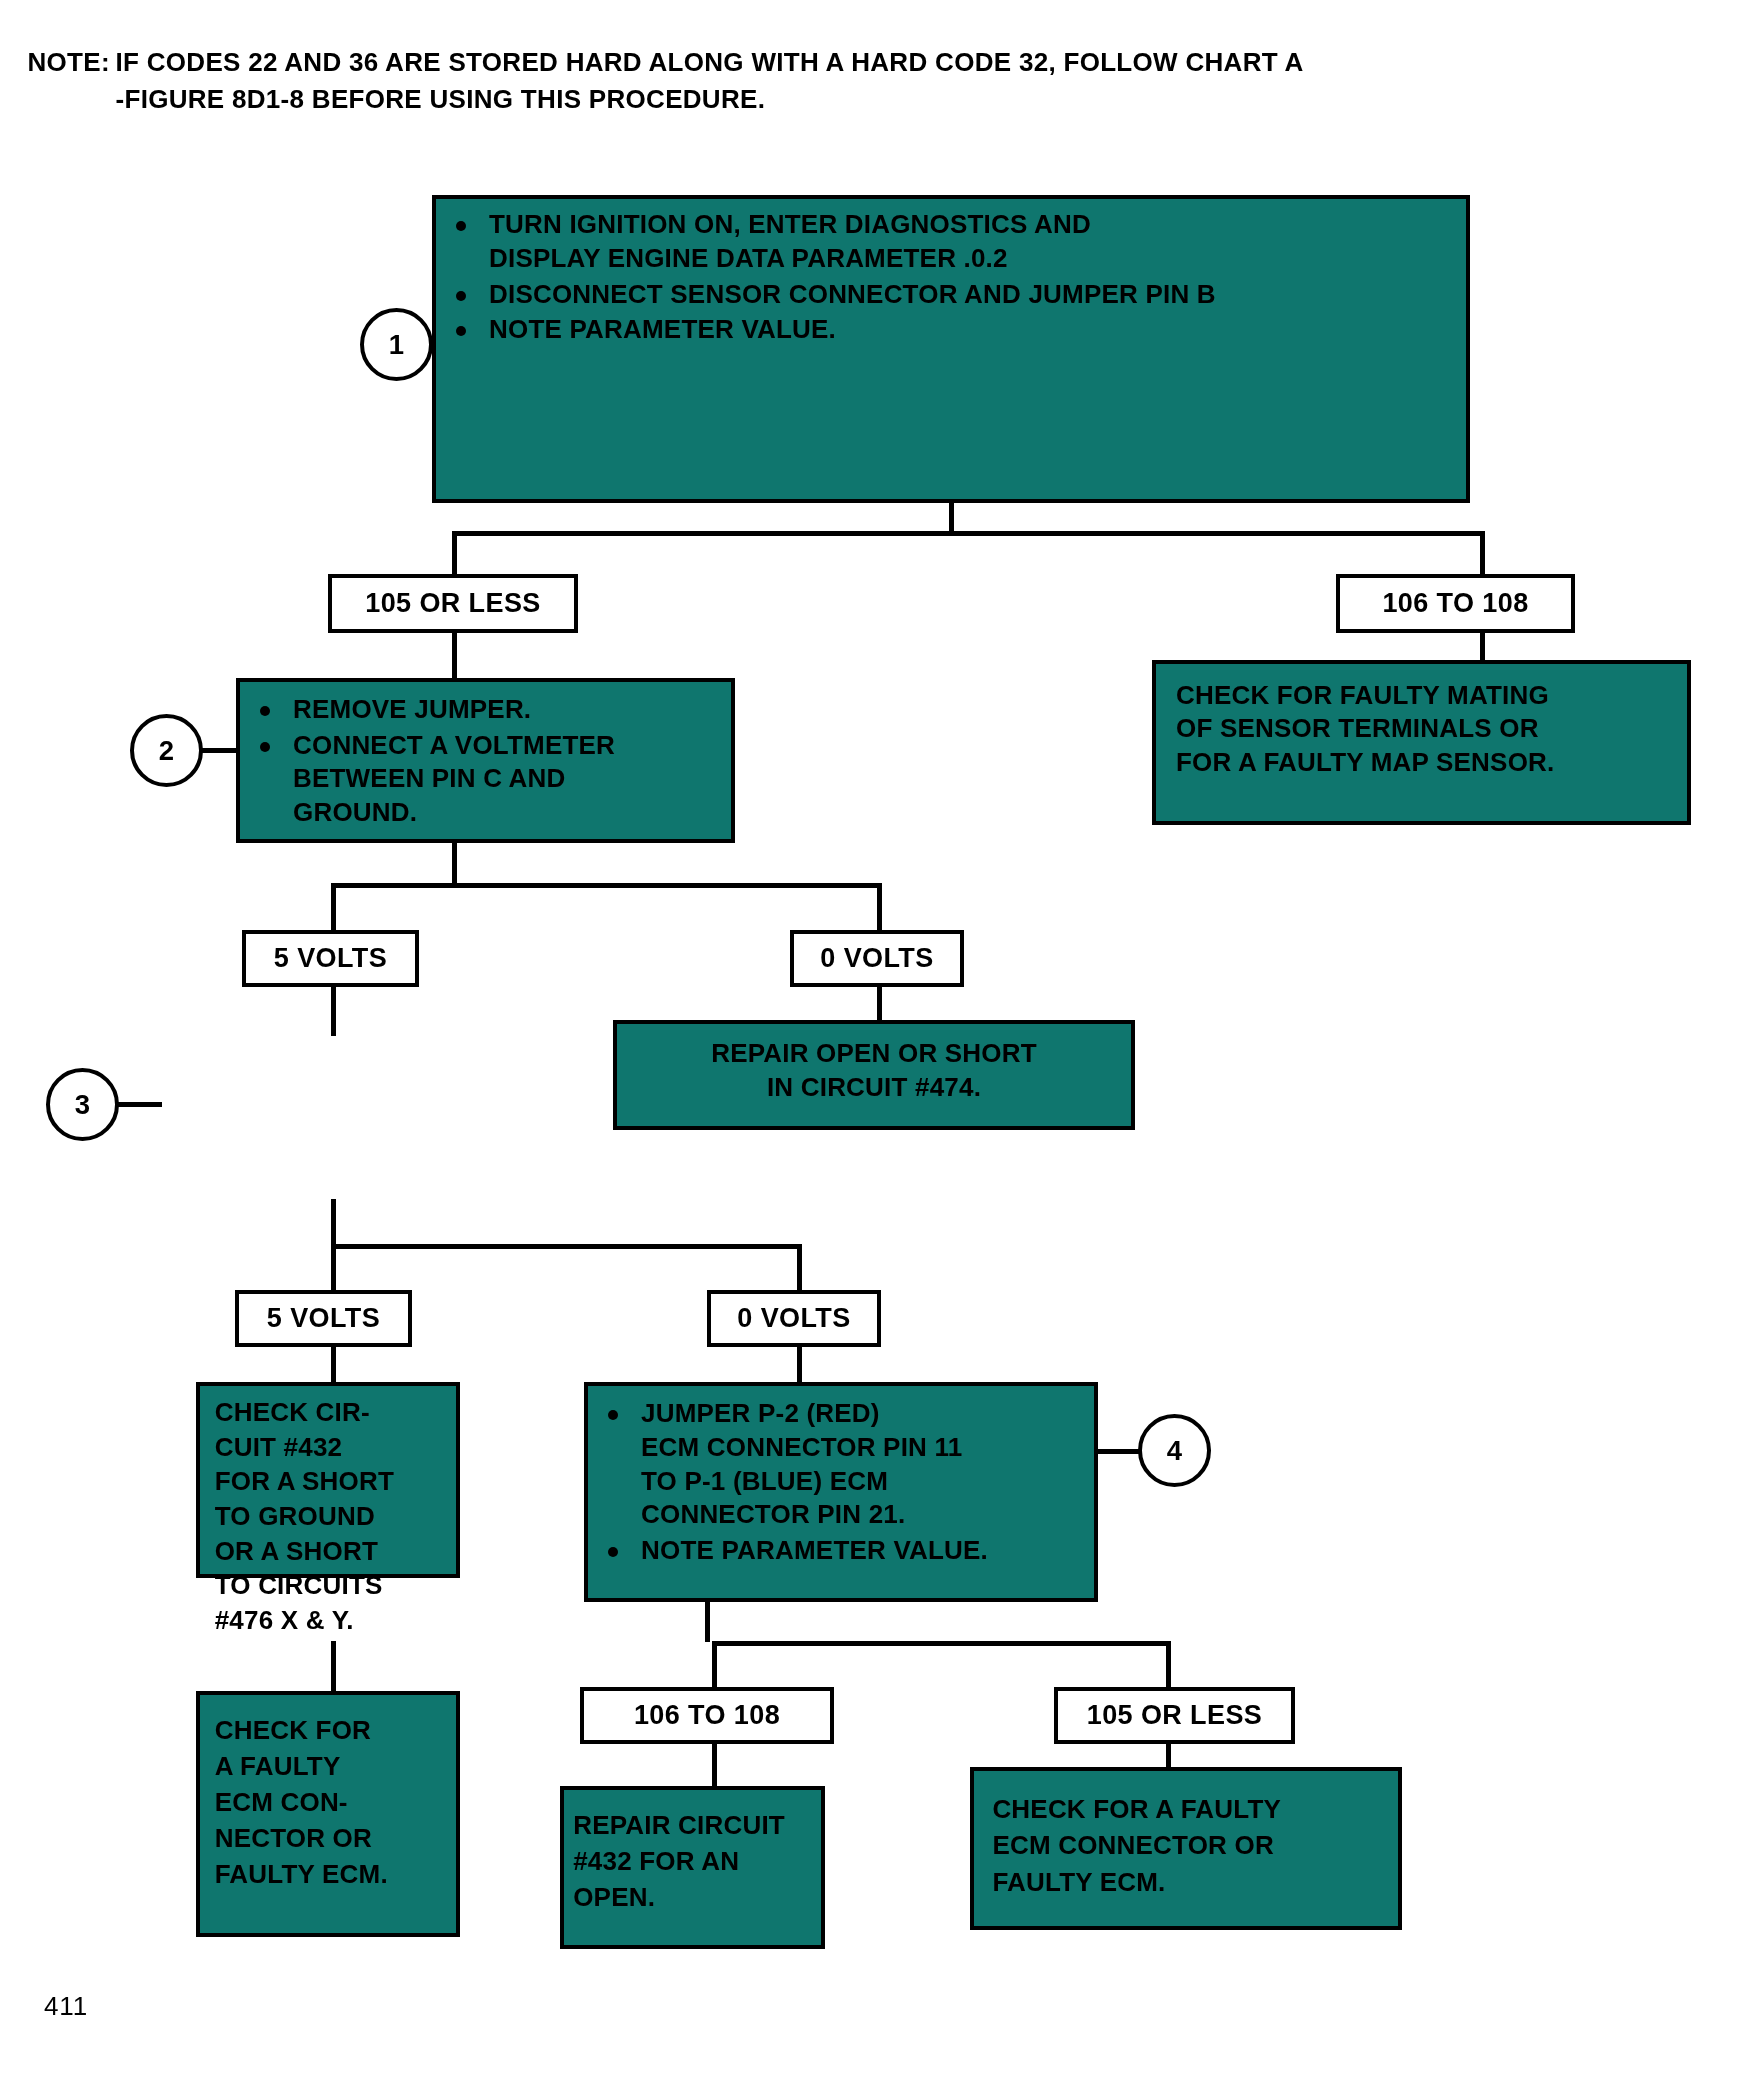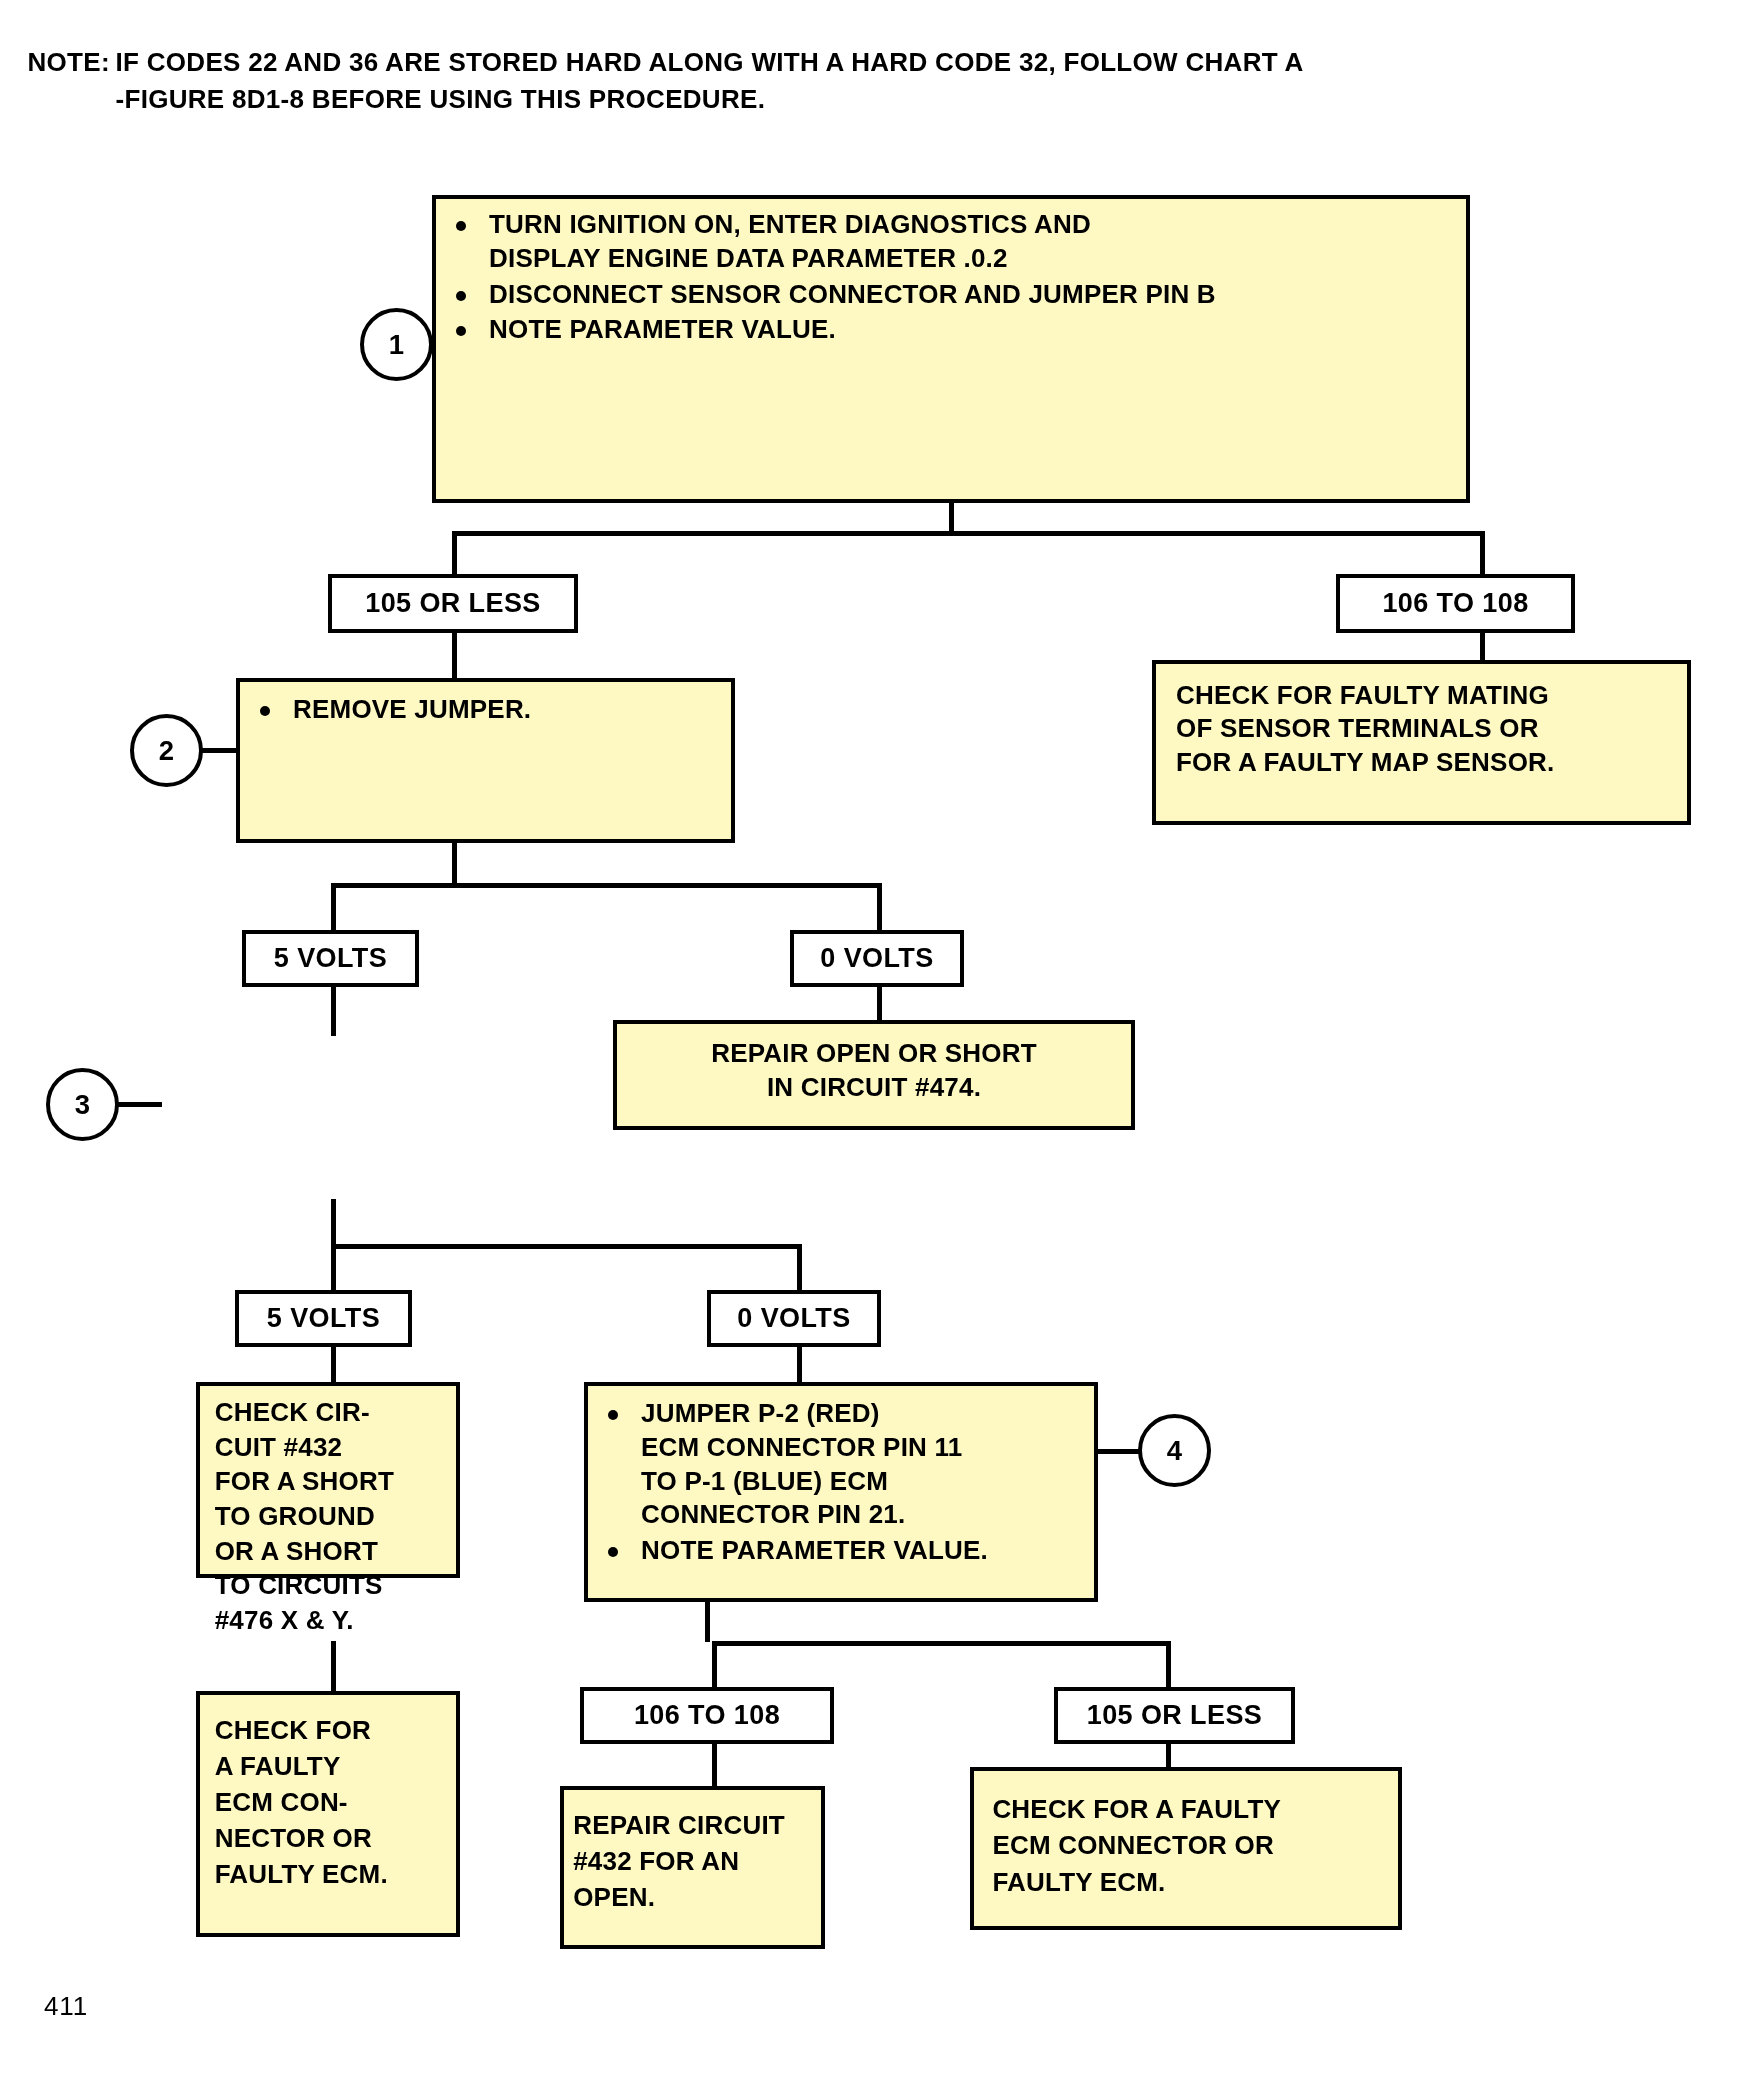--- a/index.html
+++ b/index.html
@@ -43,21 +43,21 @@
   }
   .note-line2 {
     display: block;
   }
 
   
   .box {
     position: absolute;
     box-sizing: border-box;
     border: 4.6px solid #000;
-    background: #fef9c3;
+    background: #0f766e;
     font-size: 26px;
     font-weight: bold;
     line-height: 1.30;
     letter-spacing: 0.2px;
     z-index: 3;
   }
   .box .inner {
     padding: 9.2px 13px;
   }
 
@@ -201,20 +201,25 @@
     <span>2</span>
   </div>
   <div class="h" style="left:202px; top:748px; width:37px;"></div>
 
   <div class="box" style="left:236px; top:678px; width:499px; height:165px;">
     <div class="inner" style="padding:11px 13px;">
       <ul class="bul">
         <li>
           <span>REMOVE JUMPER.</span>
         </li>
+        <li>
+          <span>CONNECT A VOLTMETER</span><br>
+          <span>BETWEEN PIN C AND</span><br>
+          <span>GROUND.</span>
+        </li>
       </ul>
     </div>
   </div>
 
   <div class="v" style="left:452px; top:843px; height:42px;"></div>
   <div class="h" style="left:331px; top:883px; width:551px;"></div>
   <div class="v" style="left:331px; top:883px; height:49px;"></div>
   <div class="v" style="left:877px; top:883px; height:49px;"></div>
 
   <div class="chip" style="left:242px; top:930px; width:177px; height:57px;">

